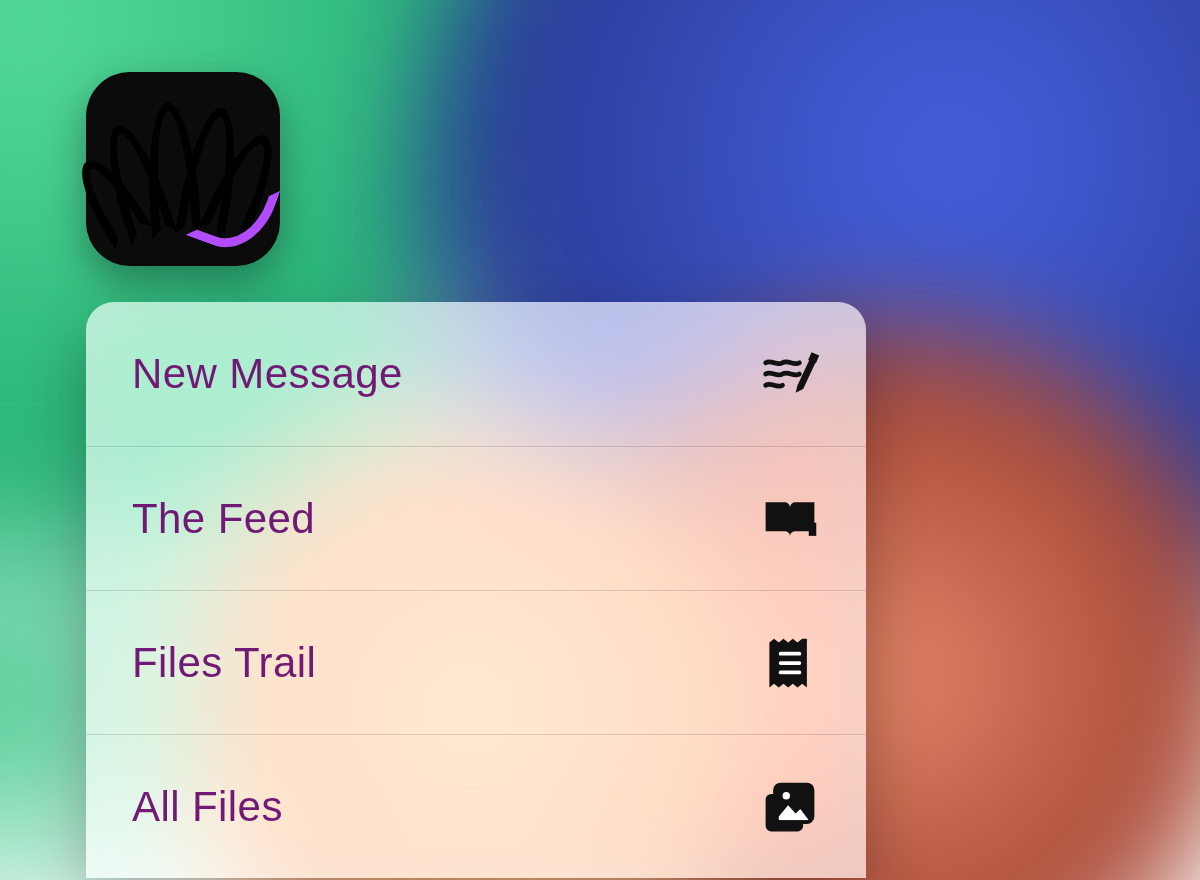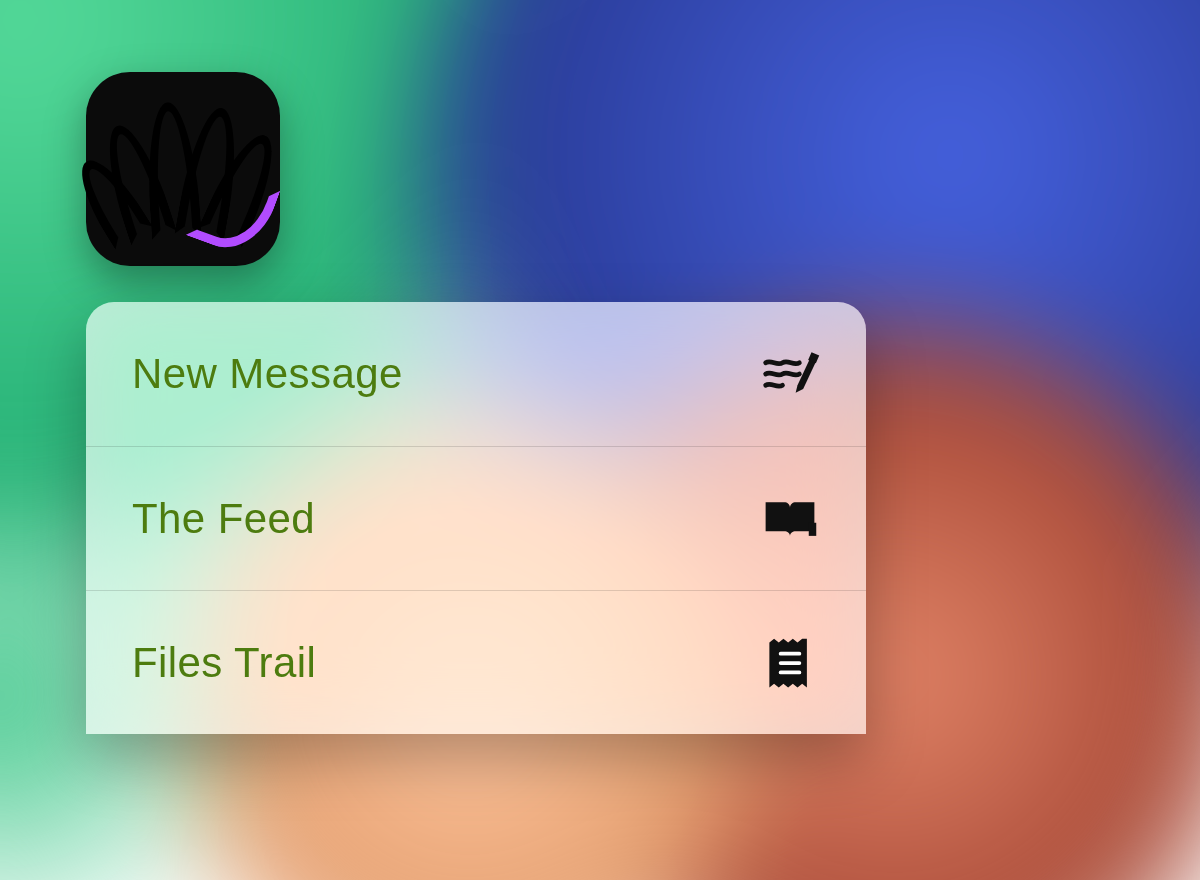--- a/index.html
+++ b/index.html
@@ -97,21 +97,21 @@
     backdrop-filter: blur(36px) saturate(1.6);
     box-shadow: 0 24px 60px rgba(0,0,0,.28);
   }
   .menu-item {
     display: flex;
     align-items: center;
     justify-content: space-between;
     height: 144px;
     padding: 0 46px 0 46px;
     box-sizing: border-box;
-    color: #4d7c0f;
+    color: #701a75;
   }
   .menu-item + .menu-item {
     border-top: 1px solid rgba(0,0,0,.13);
     text-align: right;
   }
   .menu-label {
     font-size: 42px;
     font-weight: 400;
     letter-spacing: .01em;
   }
@@ -183,15 +183,29 @@
           <path fill="#111" d="M14 6h36v52l-5-4-5 4-5-4-5 4-5-4-5 4-5-4-5 4V10l5-4 5 4 5-4 5 4 5-4 5 4 5-4z"></path>
           <g stroke="#fff" stroke-width="4" stroke-linecap="round">
             <line x1="22" y1="22" x2="42" y2="22"></line>
             <line x1="22" y1="32" x2="42" y2="32"></line>
             <line x1="22" y1="42" x2="42" y2="42"></line>
           </g>
         </svg>
       </span>
     </div>
 
+    <div class="menu-item">
+      <span class="menu-label">All Files</span>
+      <span class="menu-icon">
+        <svg viewBox="0 0 64 64" fill="#111">
+          <rect x="6" y="18" width="40" height="40" rx="6"></rect>
+          <rect x="16" y="8" width="40" height="40" rx="6"></rect>
+          <g fill="#fff">
+            <circle cx="28" cy="20" r="4"></circle>
+            <path d="M20 42l10-12 8 9 5-5 9 12H20z"></path>
+          </g>
+          <rect x="16" y="8" width="40" height="40" rx="6" fill="none" stroke="#111" stroke-width="4"></rect>
+        </svg>
+      </span>
+    </div>
 
   </div>
 </div>
 
 </body></html>

